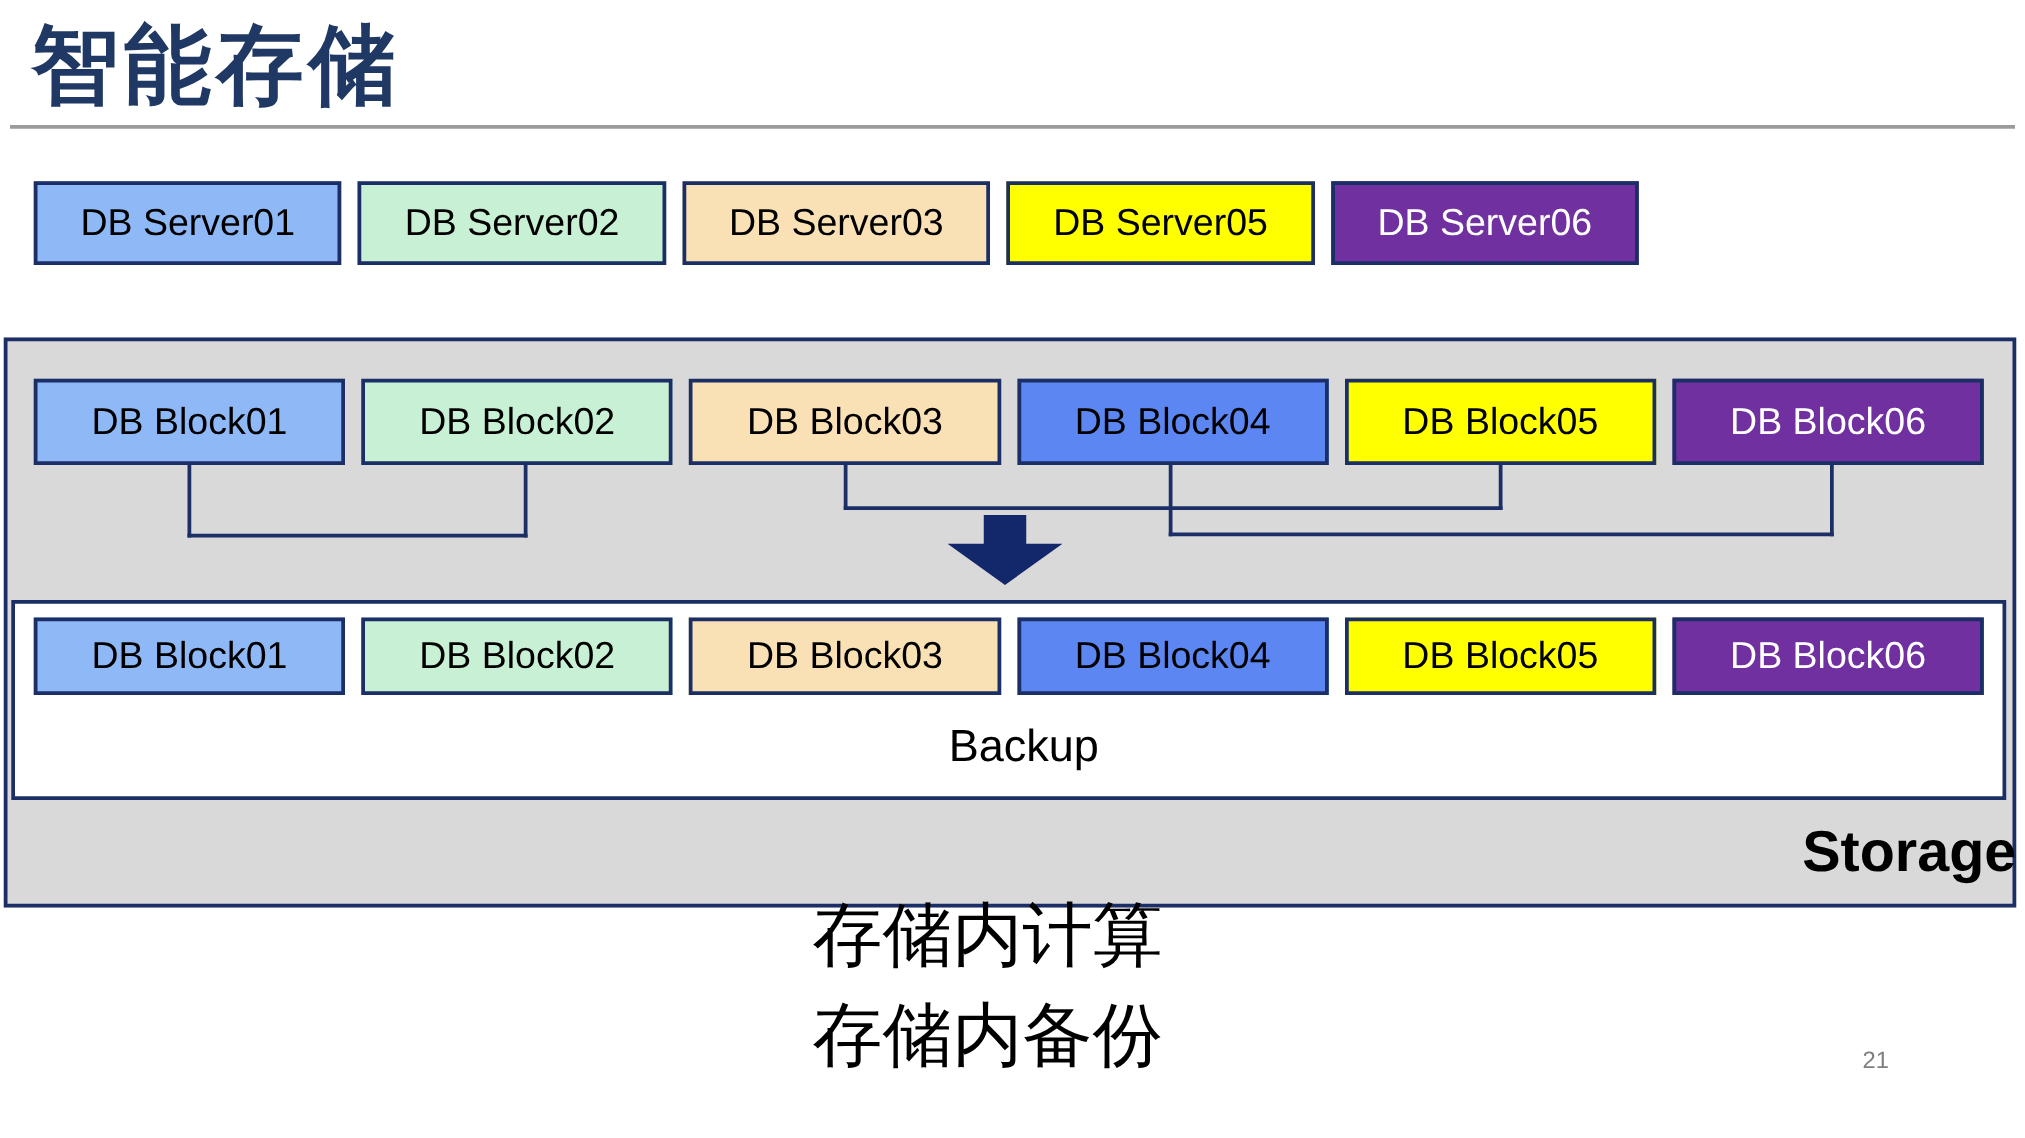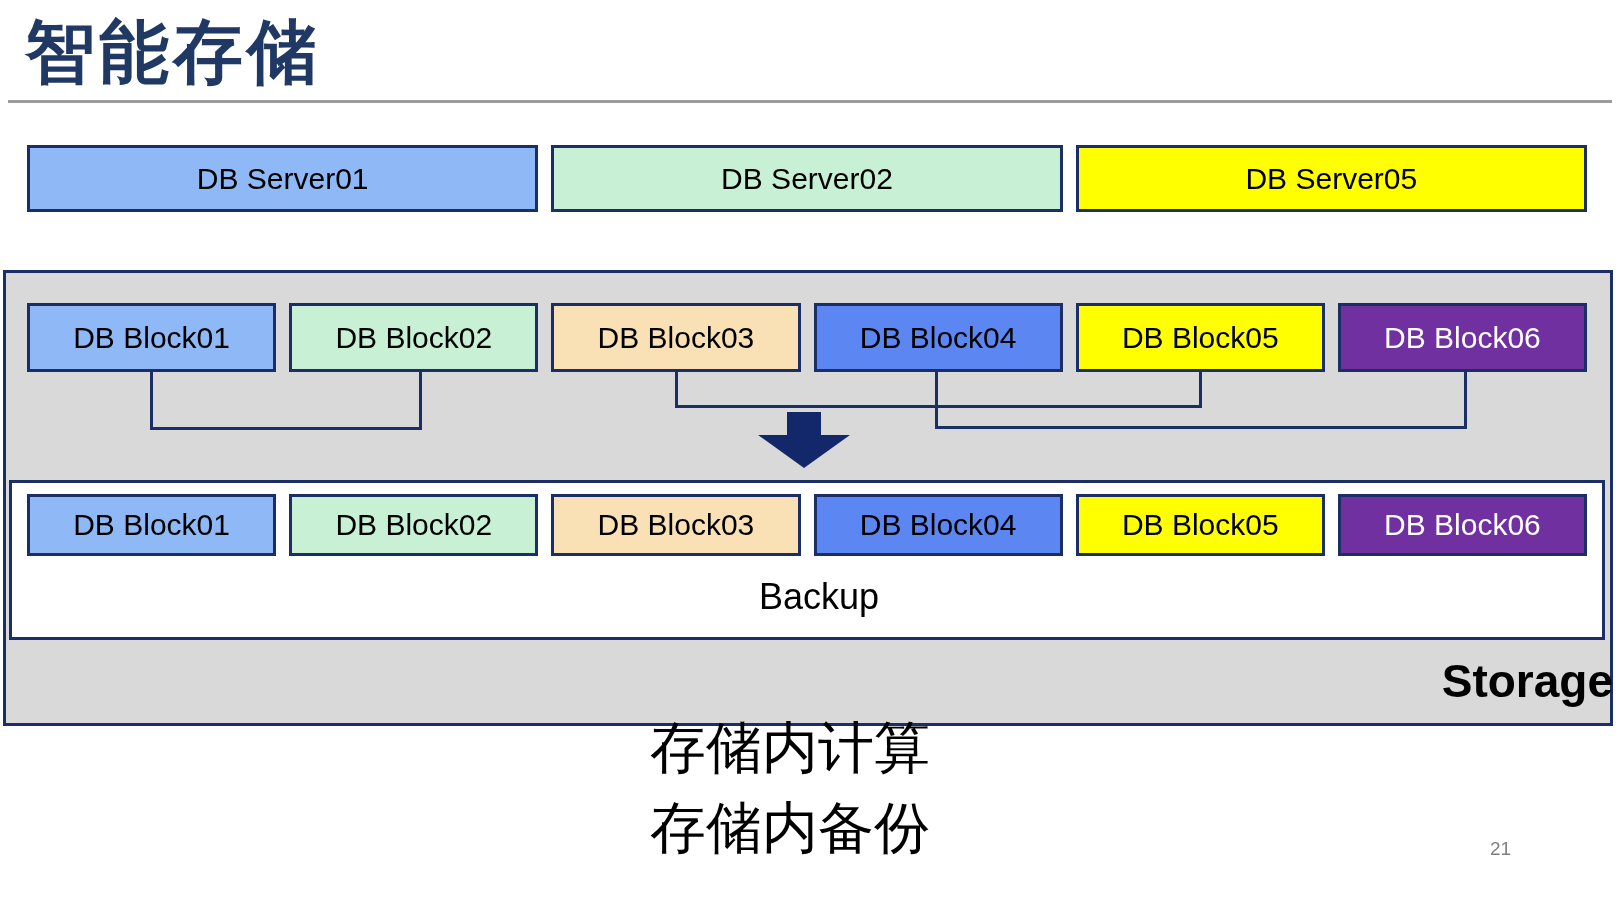--- a/index.html
+++ b/index.html
@@ -29,21 +29,21 @@
   .box-row { display: flex; gap: 13px; box-sizing: border-box; }
   .box {
     flex: 1;
     display: flex; align-items: center; justify-content: center;
     border: 3px solid var(--navy);
     box-sizing: border-box;
     font-size: 30px;
     white-space: nowrap;
     background: #fff;
   }
-  #server-row      { left: 27px; top: 145px; width: 1560px; height: 67px; }
+  #server-row      { left: 27px; top: 145px; width: 1284px; height: 67px; }
   #block-row-top   { left: 27px; top: 303px; width: 1560px; height: 69px; }
   #block-row-bottom{ left: 27px; top: 494px; width: 1560px; height: 62px; }
 
   #outer-container {
     left: 3px; top: 270px; width: 1610px; height: 456px;
     background: var(--panel);
     border: 3px solid var(--navy);
     box-sizing: border-box;
   }
   #inner-container {
@@ -89,21 +89,23 @@
 </style>
 </head>
 <body>
 
 <div class="abs" id="slide-title">智能存储</div>
 <div class="abs" id="title-rule"></div>
 
 <div class="abs box-row" id="server-row">
   <div class="box" style="background:#8FB8F6;color:#000000">DB Server01</div>
   <div class="box" style="background:#C7F0D4;color:#000000">DB Server02</div>
+  <div class="box" style="background:#FAE1B5;color:#000000">DB Server03</div>
   <div class="box" style="background:#FFFF00;color:#000000">DB Server05</div>
+  <div class="box" style="background:#7030A0;color:#FFFFFF">DB Server06</div>
 </div>
 
 <div class="abs" id="outer-container"></div>
 
 <div class="abs bracket" id="bracket-a"></div>
 <div class="abs bracket" id="bracket-b"></div>
 <div class="abs bracket" id="bracket-c"></div>
 
 <div class="abs" id="down-arrow">
   <svg width="92" height="56" viewBox="0 0 92 56">

